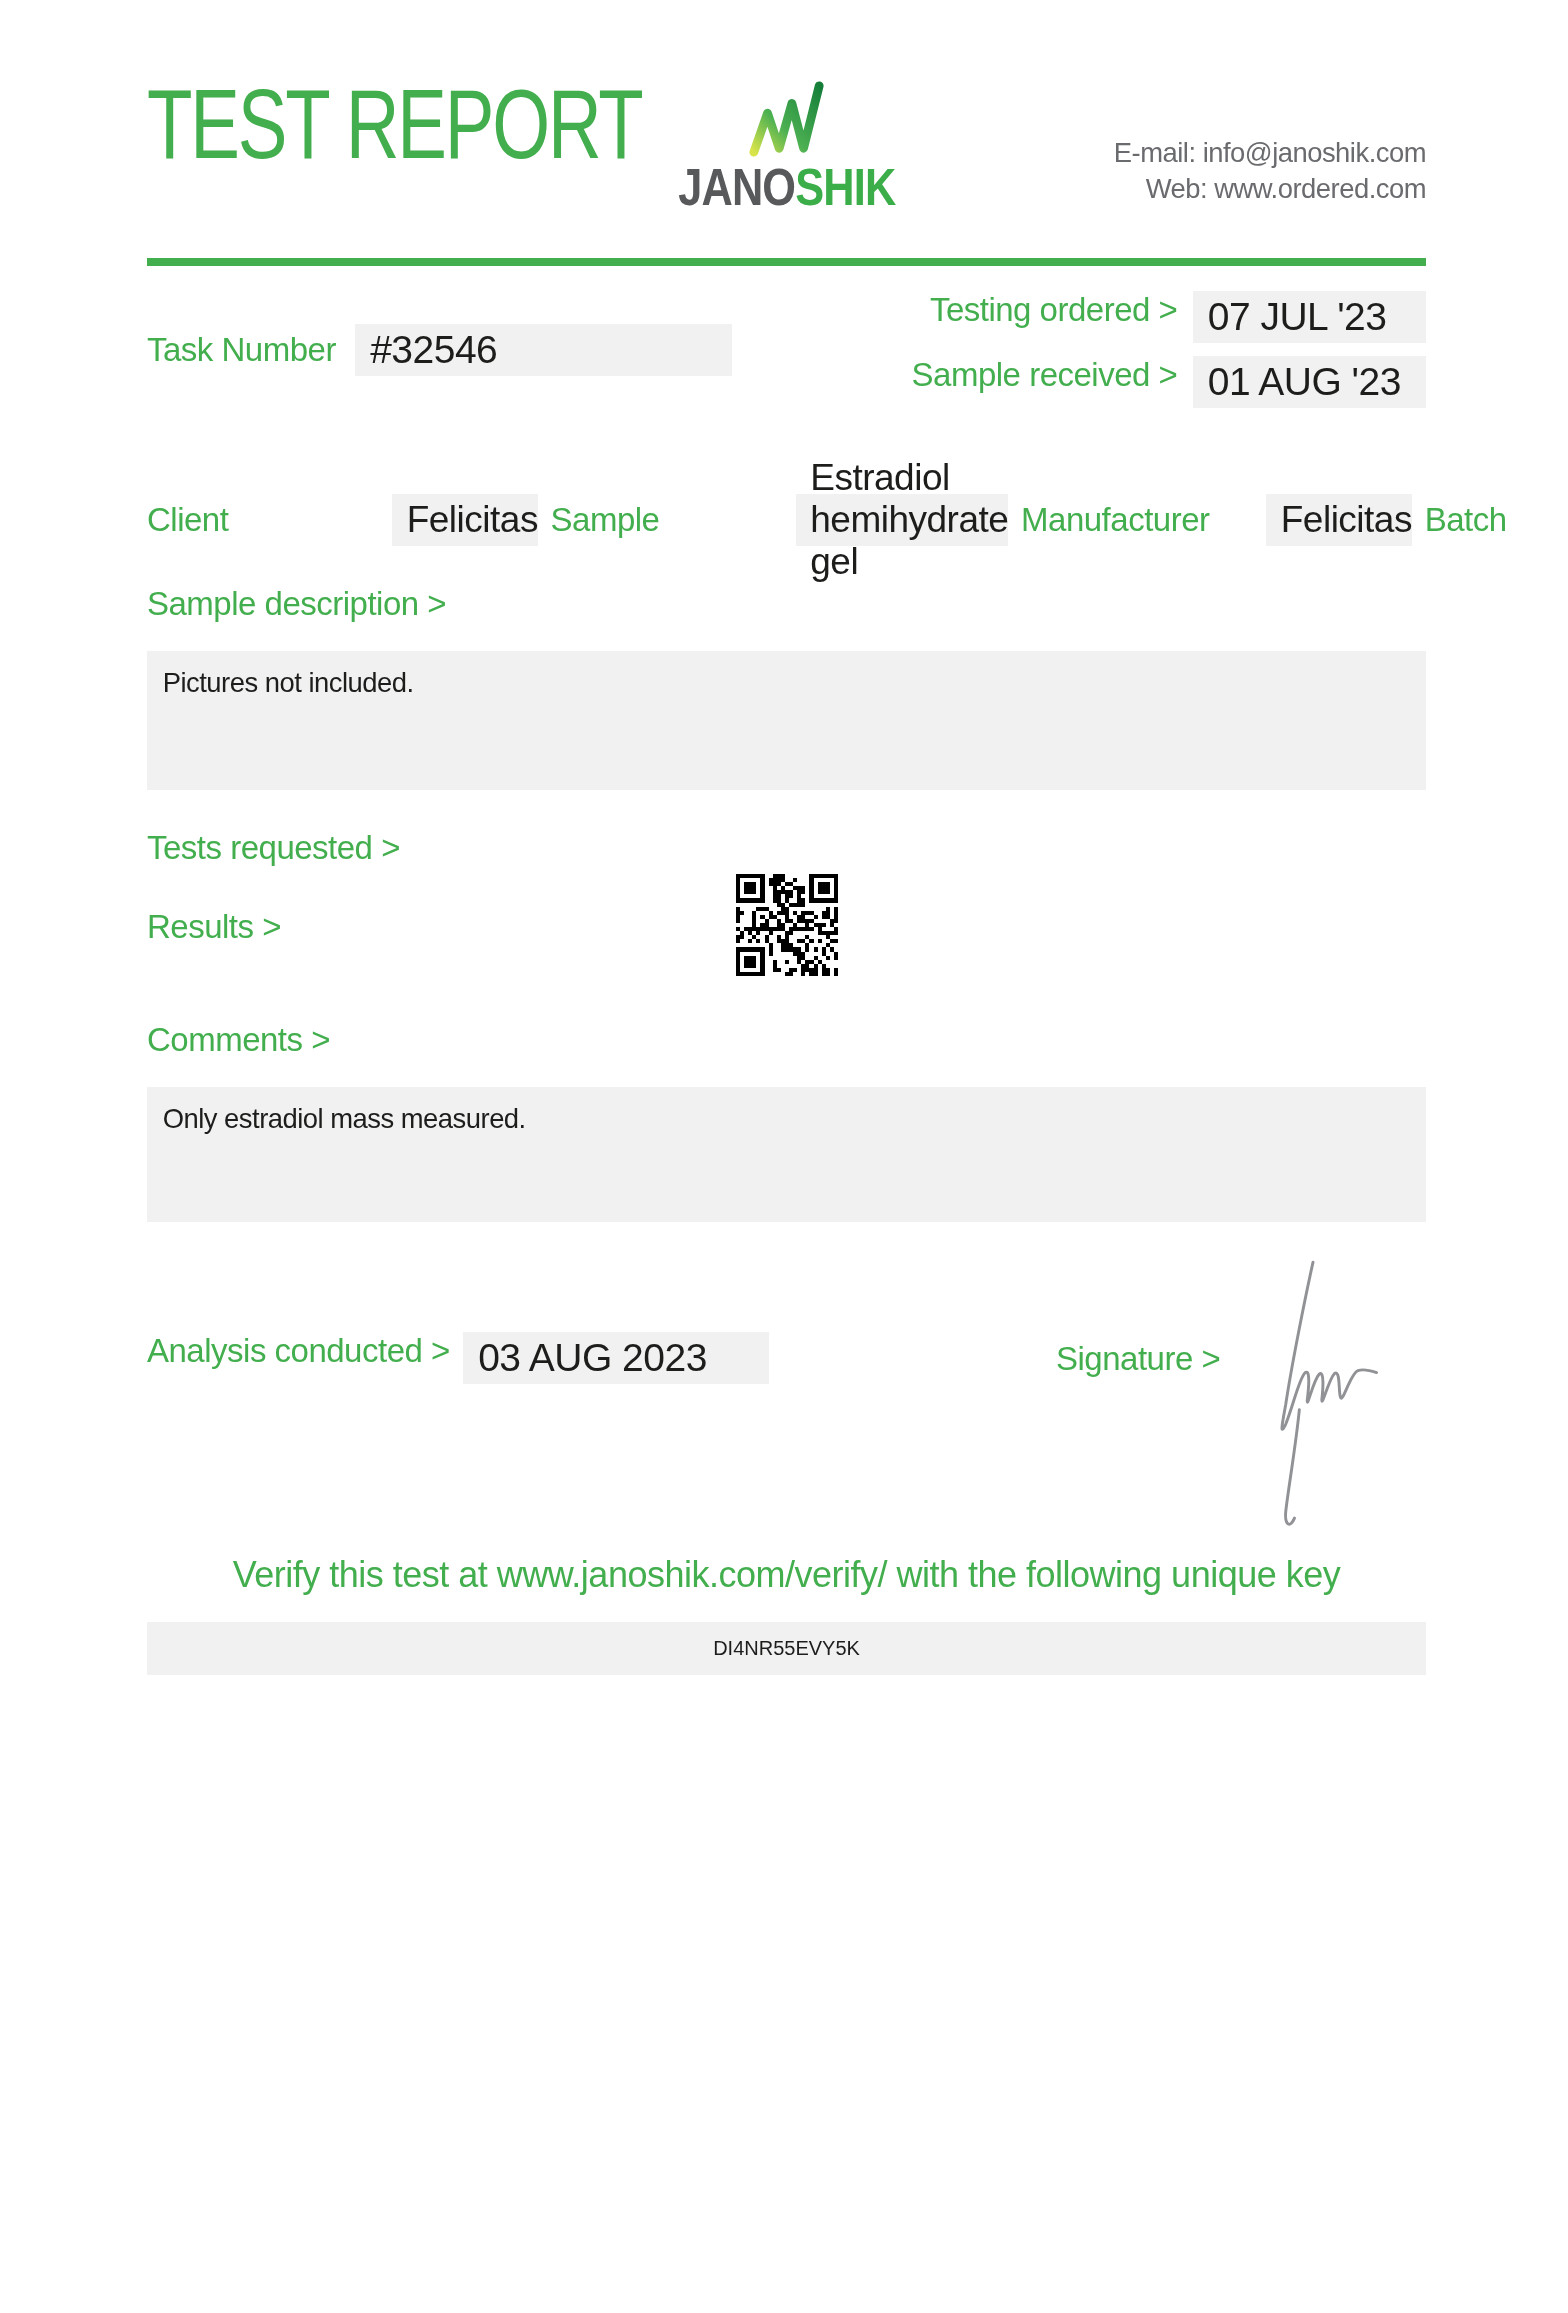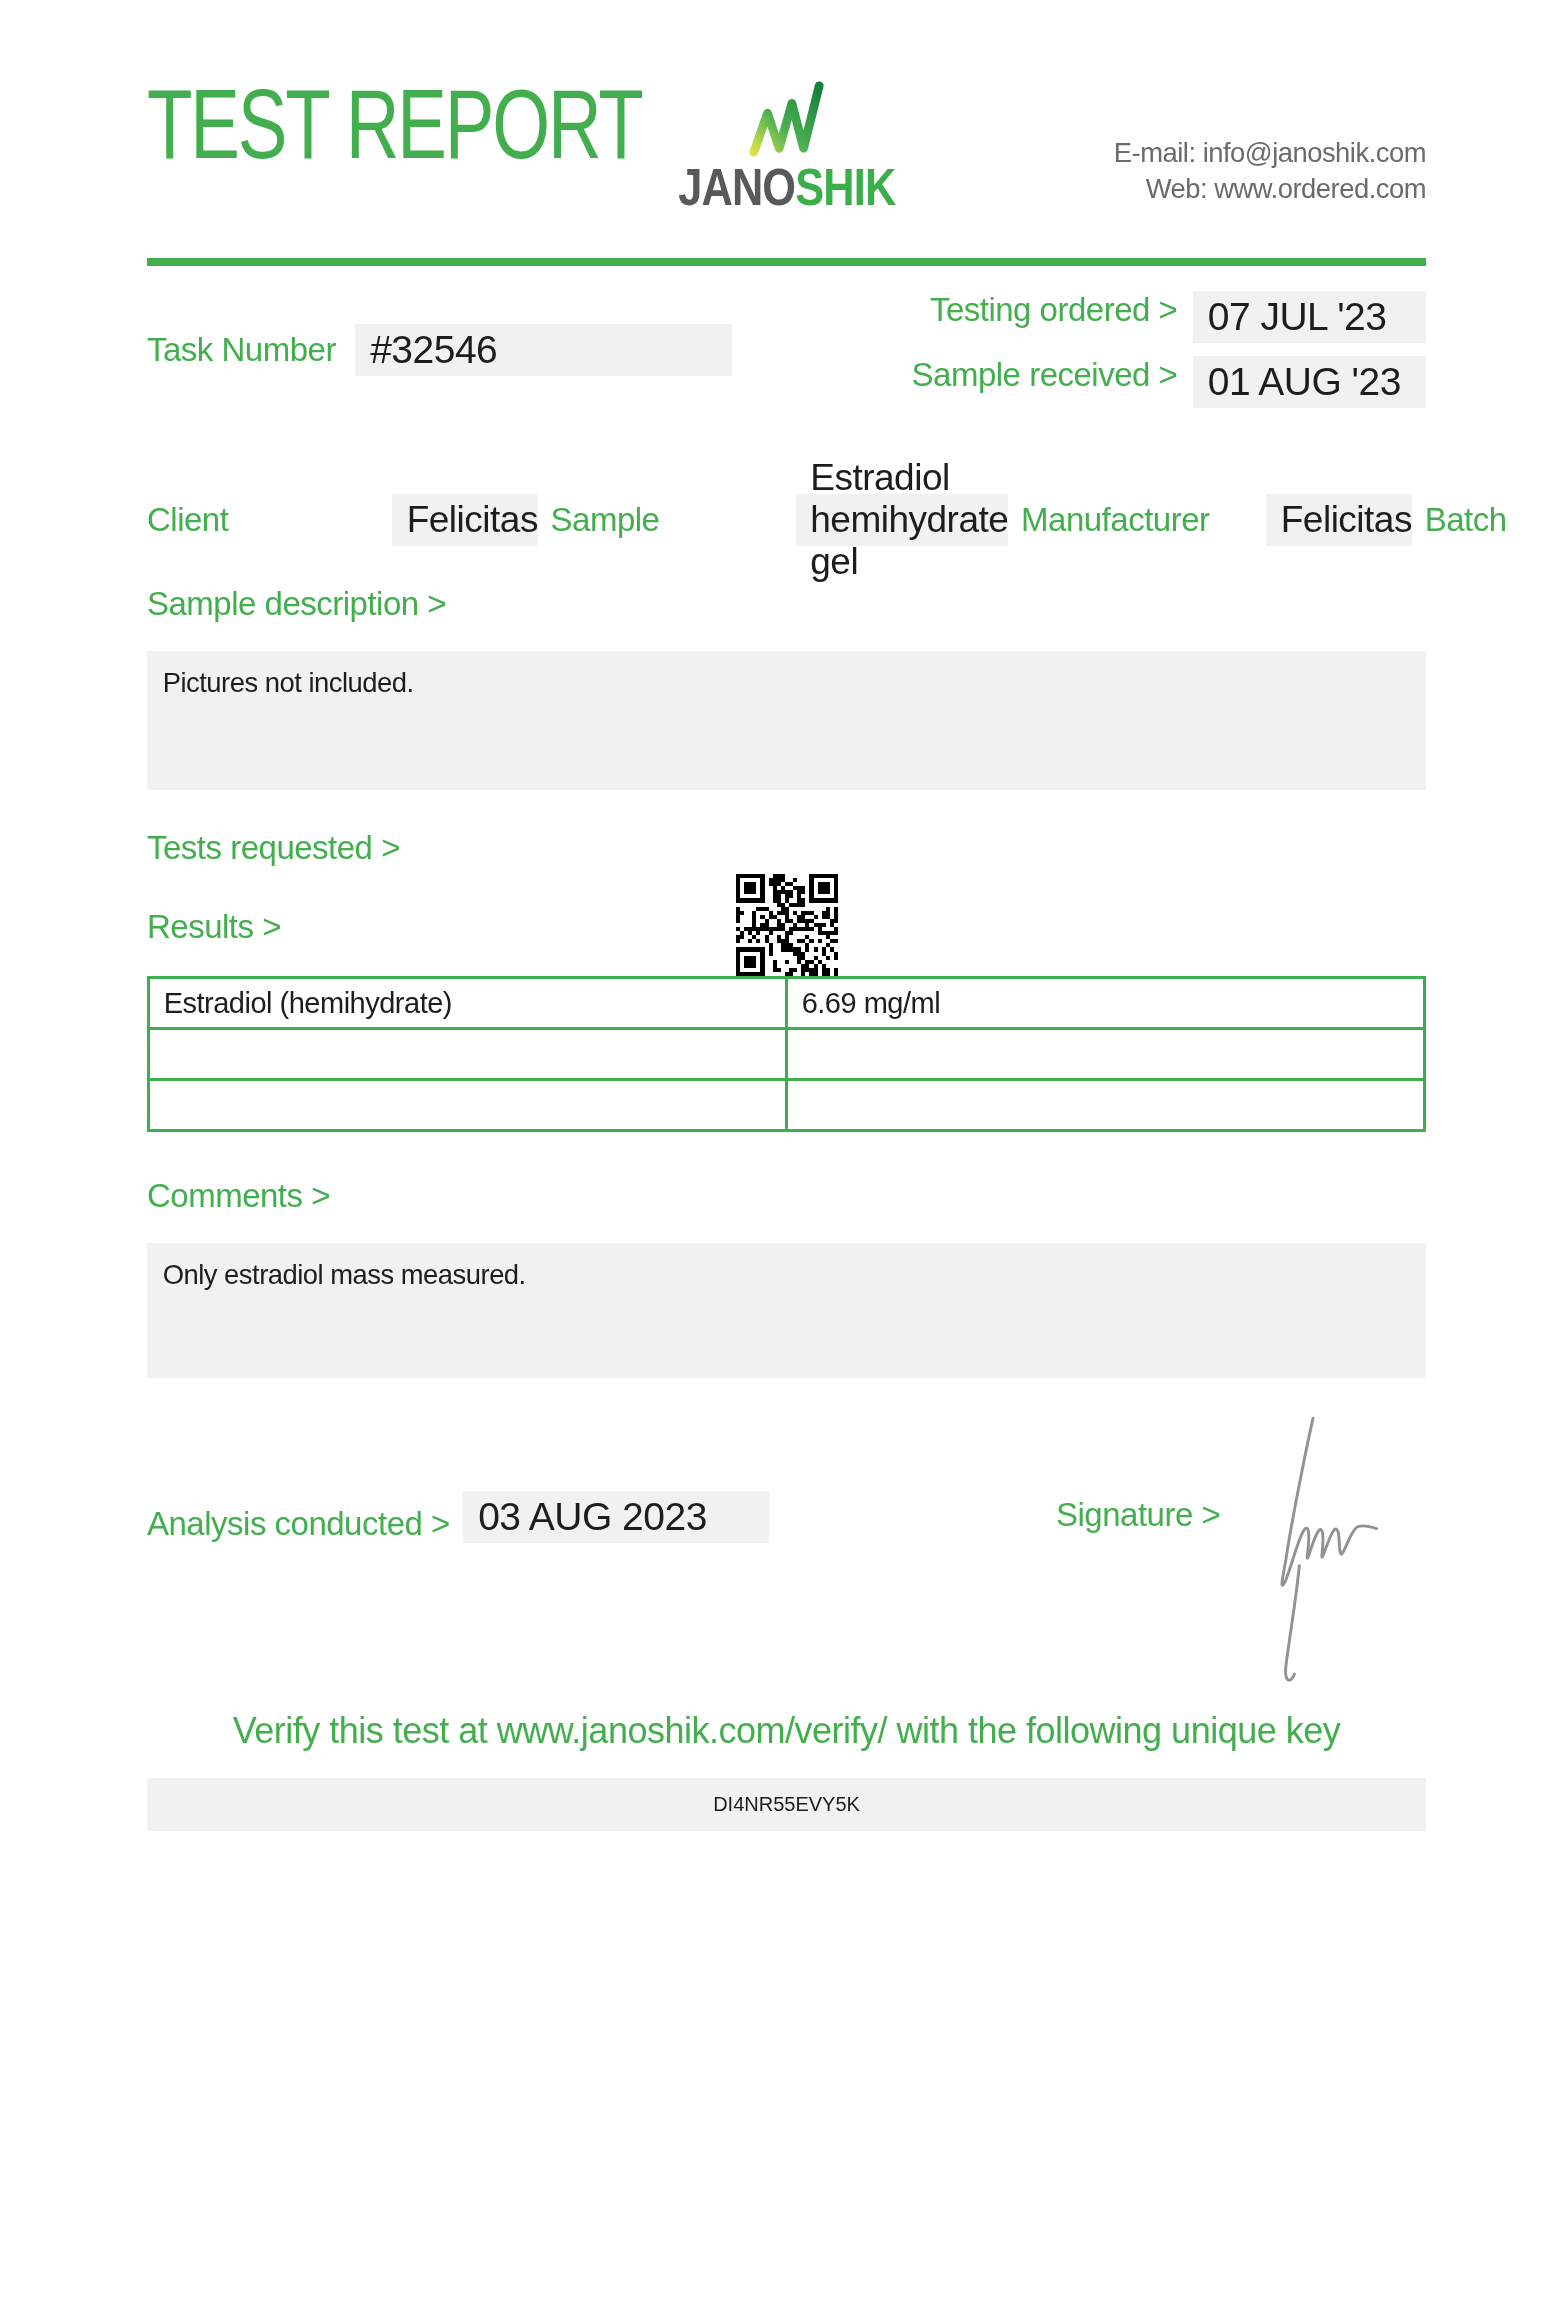--- a/index.html
+++ b/index.html
@@ -85,21 +85,21 @@
   table.results{
     width:100%;border-collapse:collapse;table-layout:fixed;
   }
   table.results td{
     border:3.9px solid #3caf4f;height:51px;
     font-size:29px;padding:0 0 0 13.7px;vertical-align:middle;
     background:#fff;white-space:nowrap;
   }
 
   
-  .footer{position:relative;margin-top:110px;height:55px;display:flex;align-items:flex-end;}
+  .footer{position:relative;margin-top:110px;height:55px;display:flex;align-items:flex-start;}
   .analysis-value{width:306px;margin-left:13.7px;}
   .signature-label{position:absolute;left:909px;top:7.8px;}
   .signature{position:absolute;left:1125px;top:-74px;pointer-events:none;}
 
   .verify-heading{
     margin-top:166px;text-align:center;color:var(--green);
     font-size:36px;line-height:1.2;white-space:nowrap;
   }
   .key-box{
     margin-top:25.5px;height:53px;background:var(--box-bg);
@@ -185,36 +185,20 @@
       <div class="section-heading">Tests requested &gt;</div>
     </div>
 
     <div>
       <div class="results-head">
         <div class="section-heading">Results &gt;</div>
         <svg id="qr-code" class="qr" width="102" height="102" viewBox="0 0 100 100" shape-rendering="crispEdges">
             <path d="M36,0h4v4h-4zM40,0h4v4h-4zM44,0h4v4h-4zM32,4h4v4h-4zM36,4h4v4h-4zM40,4h4v4h-4zM44,4h4v4h-4zM56,4h4v4h-4zM32,8h4v4h-4zM36,8h4v4h-4zM40,8h4v4h-4zM48,8h4v4h-4zM52,8h4v4h-4zM36,12h4v4h-4zM44,12h4v4h-4zM56,12h4v4h-4zM60,12h4v4h-4zM64,12h4v4h-4zM36,16h4v4h-4zM40,16h4v4h-4zM44,16h4v4h-4zM48,16h4v4h-4zM52,16h4v4h-4zM60,16h4v4h-4zM64,16h4v4h-4zM36,20h4v4h-4zM40,20h4v4h-4zM48,20h4v4h-4zM52,20h4v4h-4zM60,20h4v4h-4zM36,24h4v4h-4zM40,24h4v4h-4zM48,24h4v4h-4zM60,24h4v4h-4zM64,24h4v4h-4zM40,28h4v4h-4zM44,28h4v4h-4zM52,28h4v4h-4zM56,28h4v4h-4zM60,28h4v4h-4zM64,28h4v4h-4zM0,32h4v4h-4zM20,32h4v4h-4zM24,32h4v4h-4zM28,32h4v4h-4zM44,32h4v4h-4zM48,32h4v4h-4zM88,32h4v4h-4zM96,32h4v4h-4zM0,36h4v4h-4zM4,36h4v4h-4zM16,36h4v4h-4zM32,36h4v4h-4zM40,36h4v4h-4zM44,36h4v4h-4zM48,36h4v4h-4zM56,36h4v4h-4zM64,36h4v4h-4zM68,36h4v4h-4zM72,36h4v4h-4zM84,36h4v4h-4zM88,36h4v4h-4zM96,36h4v4h-4zM0,40h4v4h-4zM16,40h4v4h-4zM24,40h4v4h-4zM32,40h4v4h-4zM36,40h4v4h-4zM48,40h4v4h-4zM60,40h4v4h-4zM64,40h4v4h-4zM76,40h4v4h-4zM84,40h4v4h-4zM88,40h4v4h-4zM96,40h4v4h-4zM0,44h4v4h-4zM16,44h4v4h-4zM28,44h4v4h-4zM40,44h4v4h-4zM48,44h4v4h-4zM52,44h4v4h-4zM60,44h4v4h-4zM64,44h4v4h-4zM68,44h4v4h-4zM72,44h4v4h-4zM92,44h4v4h-4zM96,44h4v4h-4zM16,48h4v4h-4zM24,48h4v4h-4zM28,48h4v4h-4zM40,48h4v4h-4zM44,48h4v4h-4zM56,48h4v4h-4zM68,48h4v4h-4zM76,48h4v4h-4zM80,48h4v4h-4zM84,48h4v4h-4zM92,48h4v4h-4zM0,52h4v4h-4zM8,52h4v4h-4zM12,52h4v4h-4zM16,52h4v4h-4zM20,52h4v4h-4zM24,52h4v4h-4zM28,52h4v4h-4zM32,52h4v4h-4zM36,52h4v4h-4zM40,52h4v4h-4zM44,52h4v4h-4zM52,52h4v4h-4zM56,52h4v4h-4zM60,52h4v4h-4zM64,52h4v4h-4zM68,52h4v4h-4zM72,52h4v4h-4zM80,52h4v4h-4zM96,52h4v4h-4zM4,56h4v4h-4zM12,56h4v4h-4zM20,56h4v4h-4zM32,56h4v4h-4zM48,56h4v4h-4zM52,56h4v4h-4zM80,56h4v4h-4zM84,56h4v4h-4zM88,56h4v4h-4zM92,56h4v4h-4zM96,56h4v4h-4zM0,60h4v4h-4zM4,60h4v4h-4zM16,60h4v4h-4zM28,60h4v4h-4zM40,60h4v4h-4zM48,60h4v4h-4zM68,60h4v4h-4zM88,60h4v4h-4zM0,64h4v4h-4zM12,64h4v4h-4zM20,64h4v4h-4zM28,64h4v4h-4zM40,64h4v4h-4zM44,64h4v4h-4zM48,64h4v4h-4zM60,64h4v4h-4zM64,64h4v4h-4zM72,64h4v4h-4zM80,64h4v4h-4zM92,64h4v4h-4zM96,64h4v4h-4zM32,68h4v4h-4zM44,68h4v4h-4zM48,68h4v4h-4zM52,68h4v4h-4zM68,68h4v4h-4zM88,68h4v4h-4zM32,72h4v4h-4zM44,72h4v4h-4zM48,72h4v4h-4zM52,72h4v4h-4zM56,72h4v4h-4zM60,72h4v4h-4zM68,72h4v4h-4zM76,72h4v4h-4zM84,72h4v4h-4zM92,72h4v4h-4zM32,76h4v4h-4zM56,76h4v4h-4zM60,76h4v4h-4zM64,76h4v4h-4zM84,76h4v4h-4zM96,76h4v4h-4zM60,80h4v4h-4zM64,80h4v4h-4zM76,80h4v4h-4zM88,80h4v4h-4zM96,80h4v4h-4zM36,84h4v4h-4zM48,84h4v4h-4zM60,84h4v4h-4zM68,84h4v4h-4zM72,84h4v4h-4zM80,84h4v4h-4zM36,88h4v4h-4zM64,88h4v4h-4zM68,88h4v4h-4zM76,88h4v4h-4zM84,88h4v4h-4zM36,92h4v4h-4zM40,92h4v4h-4zM52,92h4v4h-4zM56,92h4v4h-4zM64,92h4v4h-4zM68,92h4v4h-4zM72,92h4v4h-4zM76,92h4v4h-4zM84,92h4v4h-4zM88,92h4v4h-4zM96,92h4v4h-4zM48,96h4v4h-4zM52,96h4v4h-4zM64,96h4v4h-4zM72,96h4v4h-4zM76,96h4v4h-4zM84,96h4v4h-4zM88,96h4v4h-4zM96,96h4v4h-4zM0,0h28v28h-28zM4,4v20h20v-20zM8,8h12v12h-12zM72,0h28v28h-28zM76,4v20h20v-20zM80,8h12v12h-12zM0,72h28v28h-28zM4,76v20h20v-20zM8,80h12v12h-12z" fill="#000" fill-rule="evenodd"></path>
           </svg>
       </div>
-      <table class="results">
-        <tbody>
-          <tr>
-            <td>Estradiol (hemihydrate)</td>
-            <td>6.69 mg/ml</td>
-          </tr>
-          <tr>
-            <td></td>
-            <td></td>
-          </tr>
-          <tr>
-            <td></td>
-            <td></td>
-          </tr>
-        </tbody>
-      </table>
     </div>
 
     <div class="sec-comments">
       <div class="section-heading">Comments &gt;</div>
       <div class="textbox">Only estradiol mass measured.</div>
     </div>
 
     <div class="footer">
       <span class="green-label">Analysis conducted &gt;</span>
       <span class="value-box analysis-value">03 AUG 2023</span>

